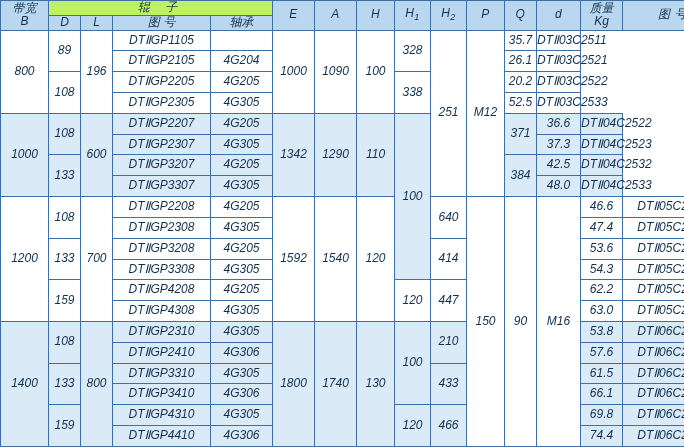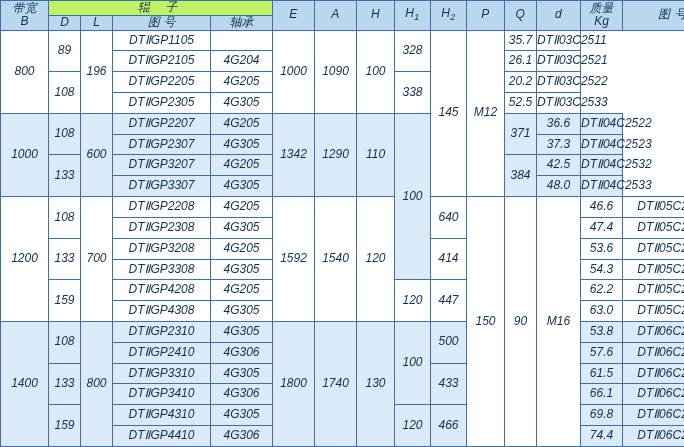--- a/index.html
+++ b/index.html
@@ -125,21 +125,21 @@
         <tr>
           <td class="g-white nowrap" rowspan="4">800</td>
           <td class="g-white nowrap" rowspan="2">89</td>
           <td class="g-white nowrap" rowspan="4">196</td>
           <td class="g-white model">DTⅡGP1105</td>
           <td class="g-white nowrap"></td>
           <td class="g-white nowrap" rowspan="4">1000</td>
           <td class="g-white nowrap" rowspan="4">1090</td>
           <td class="g-white nowrap" rowspan="4">100</td>
           <td class="g-white nowrap" rowspan="2">328</td>
-          <td class="g-white nowrap" rowspan="8">145</td>
+          <td class="g-white nowrap" rowspan="8">251</td>
           <td class="g-white nowrap" rowspan="8">M12</td>
           <td class="g-white nowrap">35.7</td>
           <td class="g-white code">DTⅡ03C2511</td>
         </tr>
         <tr>
           <td class="g-white model">DTⅡGP2105</td>
           <td class="g-white nowrap">4G204</td>
           <td class="g-white nowrap">26.1</td>
           <td class="g-white code">DTⅡ03C2521</td>
         </tr>
@@ -245,21 +245,21 @@
         <tr>
           <td class="g-blue nowrap" rowspan="6">1400</td>
           <td class="g-blue nowrap" rowspan="2">108</td>
           <td class="g-blue nowrap" rowspan="6">800</td>
           <td class="g-blue model">DTⅡGP2310</td>
           <td class="g-blue nowrap">4G305</td>
           <td class="g-blue nowrap" rowspan="6">1800</td>
           <td class="g-blue nowrap" rowspan="6">1740</td>
           <td class="g-blue nowrap" rowspan="6">130</td>
           <td class="g-blue nowrap" rowspan="4">100</td>
-          <td class="g-blue nowrap" rowspan="2">500</td>
+          <td class="g-blue nowrap" rowspan="2">210</td>
           <td class="g-blue nowrap">53.8</td>
           <td class="g-blue code">DTⅡ06C2523</td>
         </tr>
         <tr>
           <td class="g-blue model">DTⅡGP2410</td>
           <td class="g-blue nowrap">4G306</td>
           <td class="g-blue nowrap">57.6</td>
           <td class="g-blue code">DTⅡ06C2524</td>
         </tr>
         <tr>

